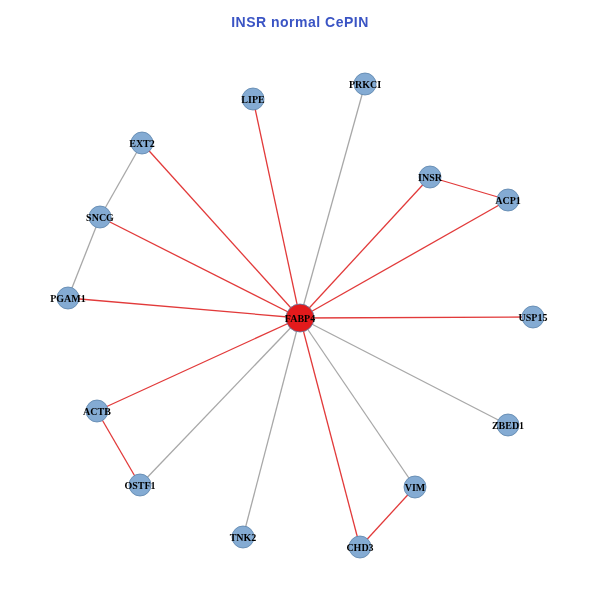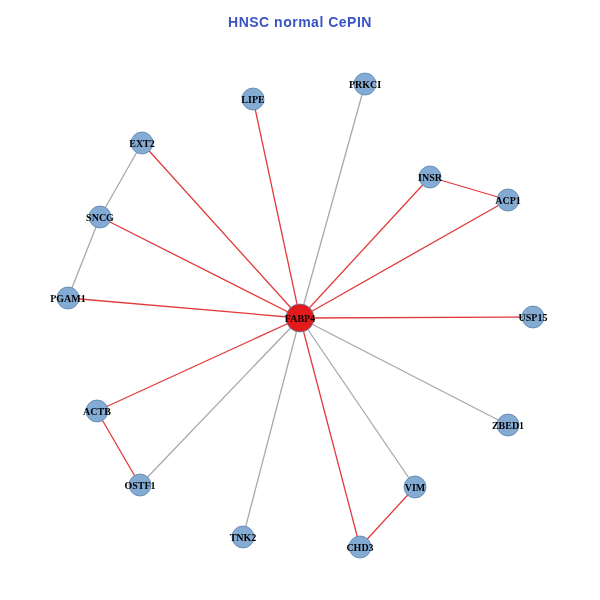--- a/index.html
+++ b/index.html
@@ -33,21 +33,21 @@
   .node-label {
     font-family: "Liberation Serif", serif;
     font-size: 10px;
     font-weight: bold;
   }
 </style>
 </head>
 <body>
 
 <div id="figure" style="background: rgb(255, 255, 255);">
-  <div id="plot-title" style="color: rgb(58, 84, 196);">HNSC normal CePIN</div>
+  <div id="plot-title" style="color: rgb(58, 84, 196);">INSR normal CePIN</div>
   <svg id="net" width="600" height="600" viewBox="0 0 600 600">
       <line x1="300" y1="318" x2="253" y2="99" stroke="#e23a3a" stroke-width="1.3"></line>
       <line x1="300" y1="318" x2="365" y2="84" stroke="#a8a8a8" stroke-width="1.3"></line>
       <line x1="300" y1="318" x2="142" y2="143" stroke="#e23a3a" stroke-width="1.3"></line>
       <line x1="300" y1="318" x2="100" y2="217" stroke="#e23a3a" stroke-width="1.3"></line>
       <line x1="300" y1="318" x2="68" y2="298" stroke="#e23a3a" stroke-width="1.3"></line>
       <line x1="300" y1="318" x2="430" y2="177" stroke="#e23a3a" stroke-width="1.3"></line>
       <line x1="300" y1="318" x2="508" y2="200" stroke="#e23a3a" stroke-width="1.3"></line>
       <line x1="300" y1="318" x2="533" y2="317" stroke="#e23a3a" stroke-width="1.3"></line>
       <line x1="300" y1="318" x2="508" y2="425" stroke="#a8a8a8" stroke-width="1.3"></line>

